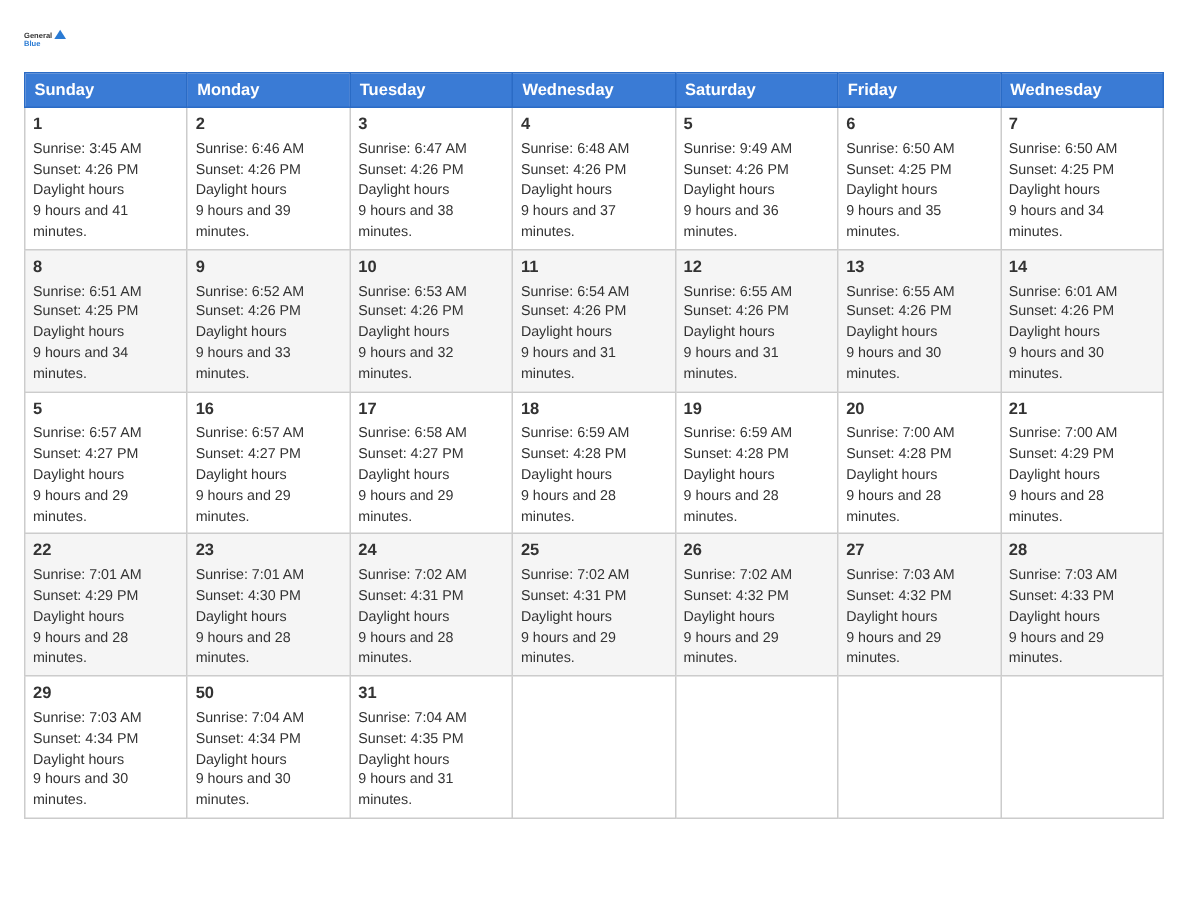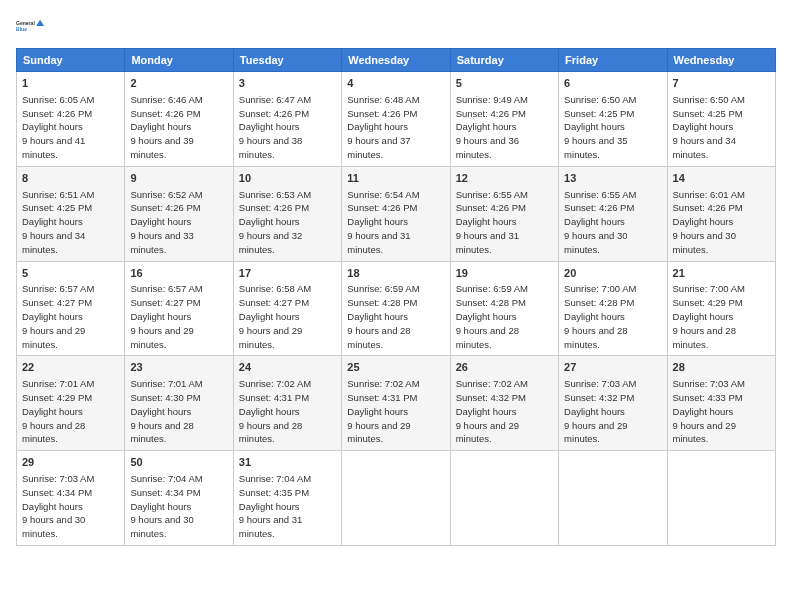--- a/index.html
+++ b/index.html
@@ -109,21 +109,21 @@
           <th>Monday</th>
           <th>Tuesday</th>
           <th>Wednesday</th>
           <th>Saturday</th>
           <th>Friday</th>
           <th>Wednesday</th>
         </tr>
     </thead>
     <tbody id="calendar-body">
     <tr>
-          <td><span class="day-num">1</span><span>Sunrise: 6:05 AM</span><br><span>Sunset: 4:26 PM</span><br><span>Daylight hours</span><br><span>9 hours and 41 minutes.</span></td>
+          <td><span class="day-num">1</span><span>Sunrise: 3:45 AM</span><br><span>Sunset: 4:26 PM</span><br><span>Daylight hours</span><br><span>9 hours and 41 minutes.</span></td>
           <td><span class="day-num">2</span><span>Sunrise: 6:46 AM</span><br><span>Sunset: 4:26 PM</span><br><span>Daylight hours</span><br><span>9 hours and 39 minutes.</span></td>
           <td><span class="day-num">3</span><span>Sunrise: 6:47 AM</span><br><span>Sunset: 4:26 PM</span><br><span>Daylight hours</span><br><span>9 hours and 38 minutes.</span></td>
           <td><span class="day-num">4</span><span>Sunrise: 6:48 AM</span><br><span>Sunset: 4:26 PM</span><br><span>Daylight hours</span><br><span>9 hours and 37 minutes.</span></td>
           <td><span class="day-num">5</span><span>Sunrise: 9:49 AM</span><br><span>Sunset: 4:26 PM</span><br><span>Daylight hours</span><br><span>9 hours and 36 minutes.</span></td>
           <td><span class="day-num">6</span><span>Sunrise: 6:50 AM</span><br><span>Sunset: 4:25 PM</span><br><span>Daylight hours</span><br><span>9 hours and 35 minutes.</span></td>
           <td><span class="day-num">7</span><span>Sunrise: 6:50 AM</span><br><span>Sunset: 4:25 PM</span><br><span>Daylight hours</span><br><span>9 hours and 34 minutes.</span></td>
         </tr>
         <tr>
           <td><span class="day-num">8</span><span>Sunrise: 6:51 AM</span><br><span>Sunset: 4:25 PM</span><br><span>Daylight hours</span><br><span>9 hours and 34 minutes.</span></td>
           <td><span class="day-num">9</span><span>Sunrise: 6:52 AM</span><br><span>Sunset: 4:26 PM</span><br><span>Daylight hours</span><br><span>9 hours and 33 minutes.</span></td>

